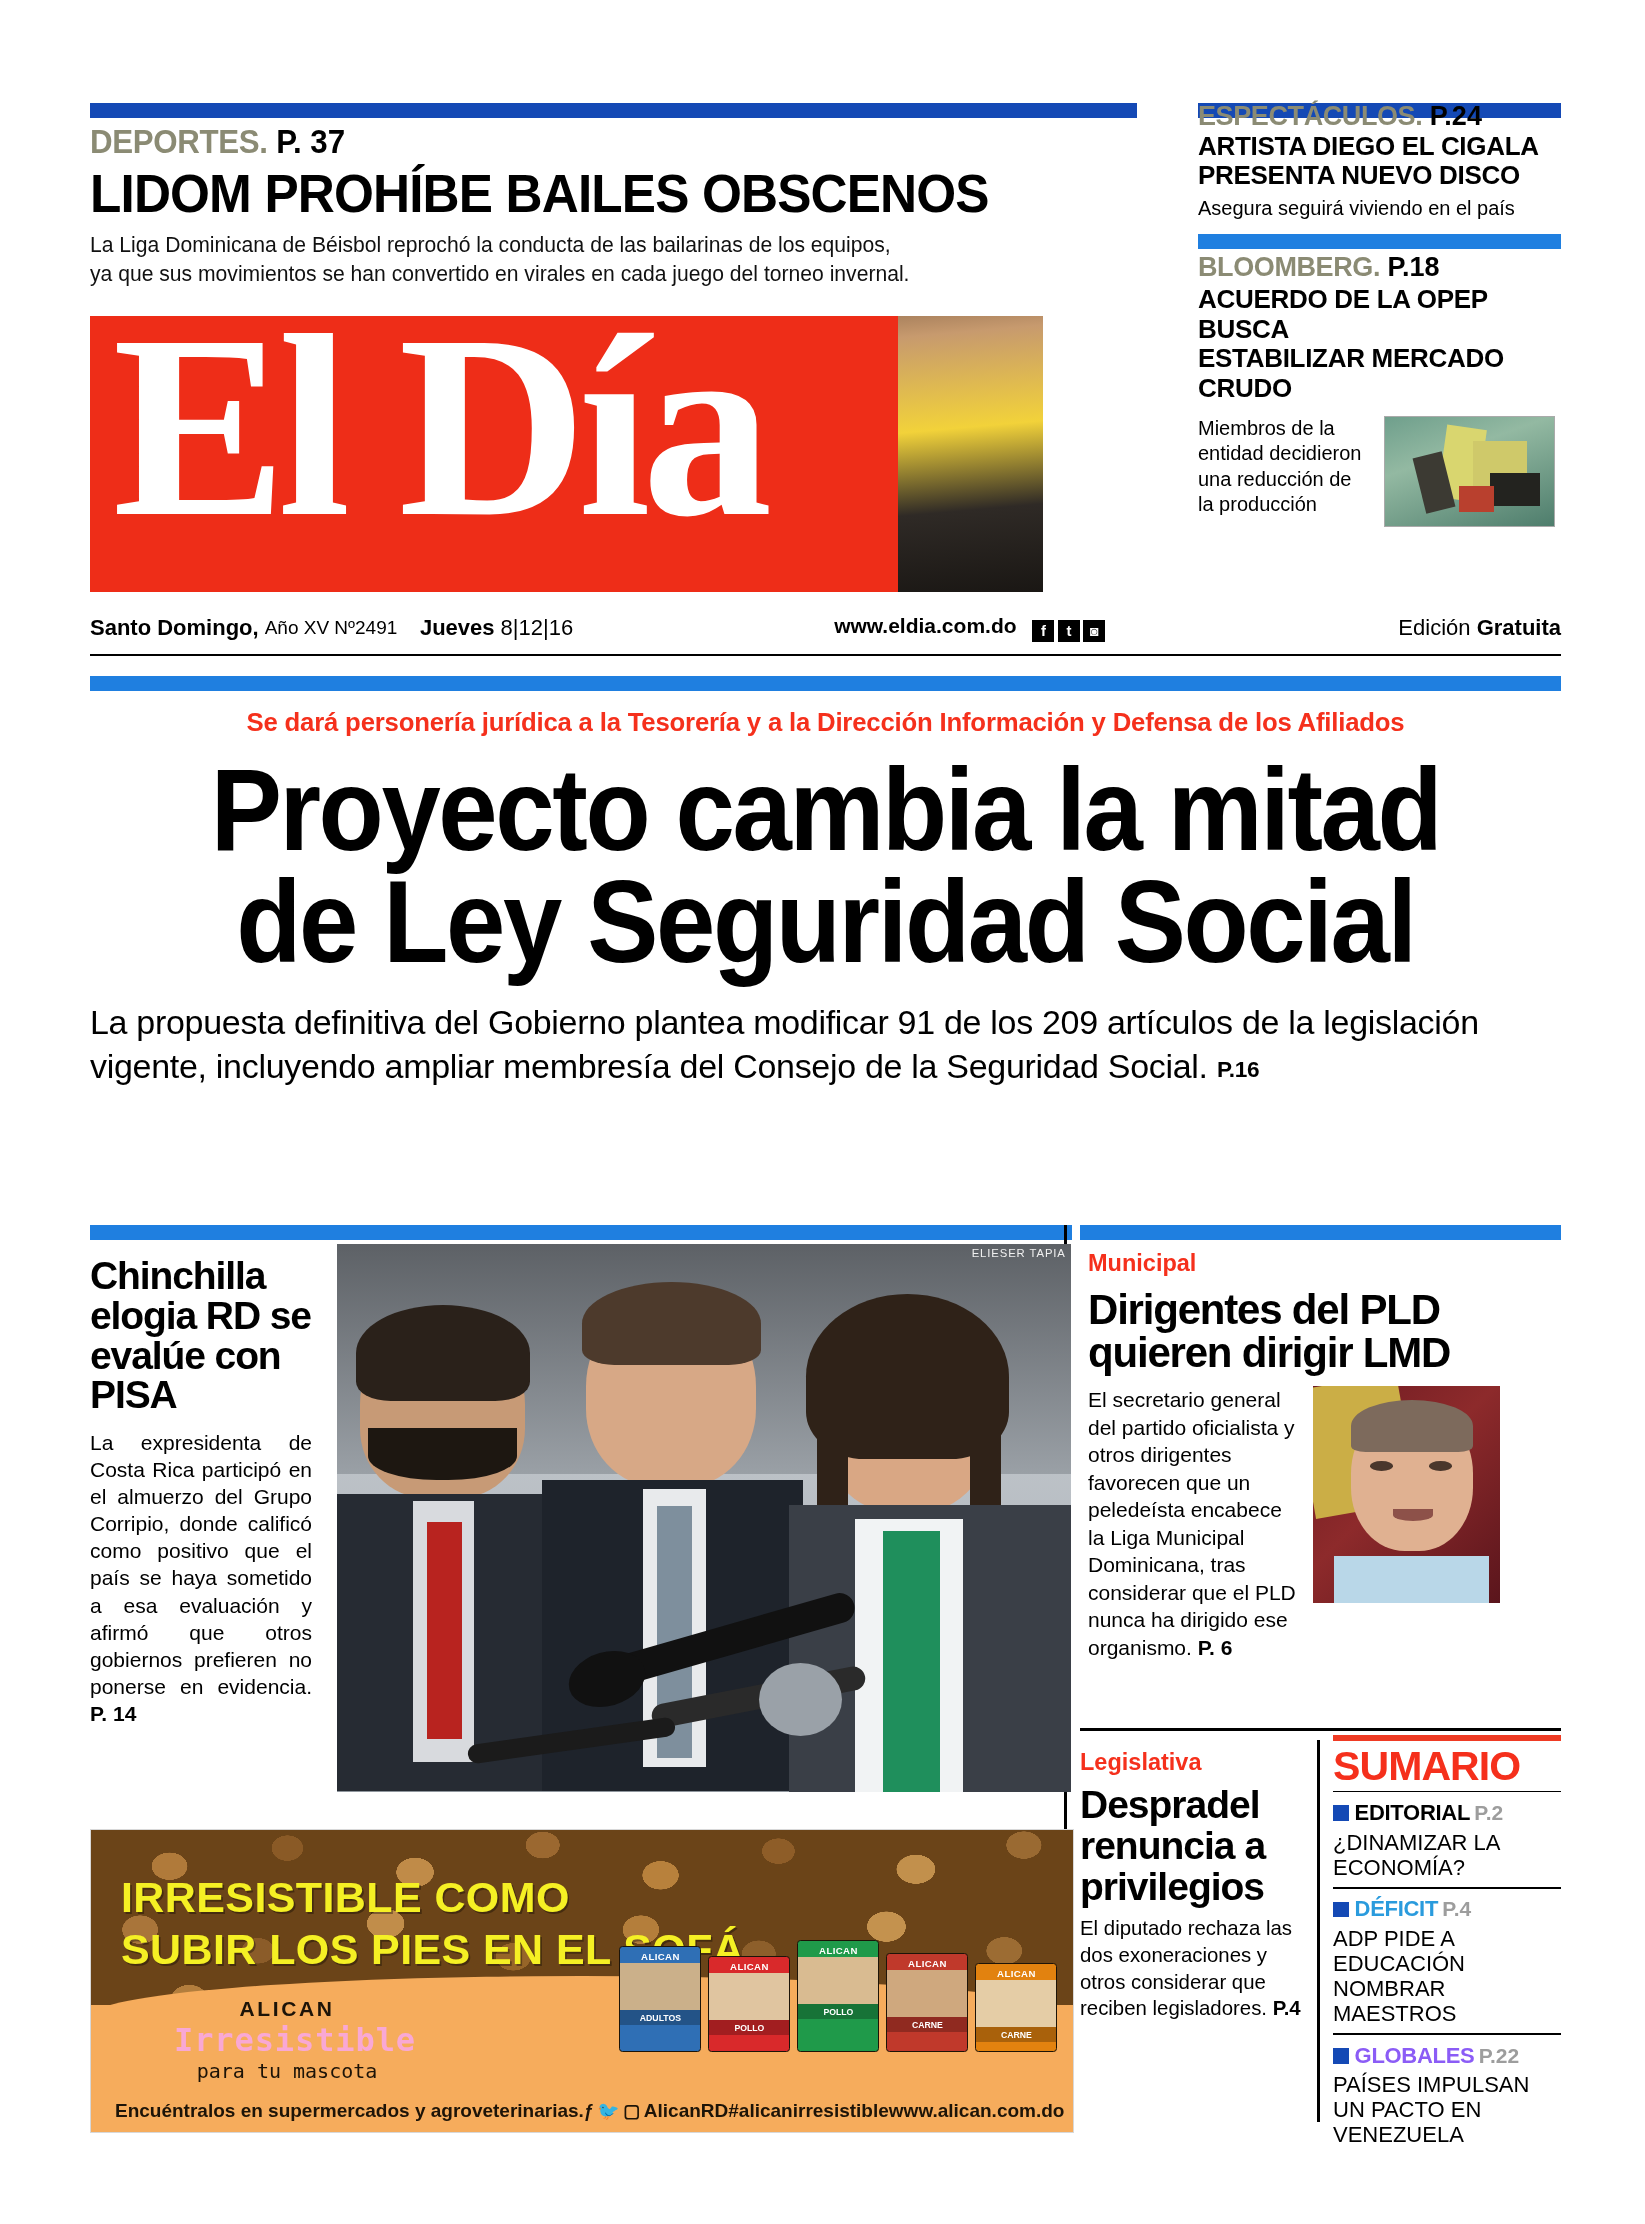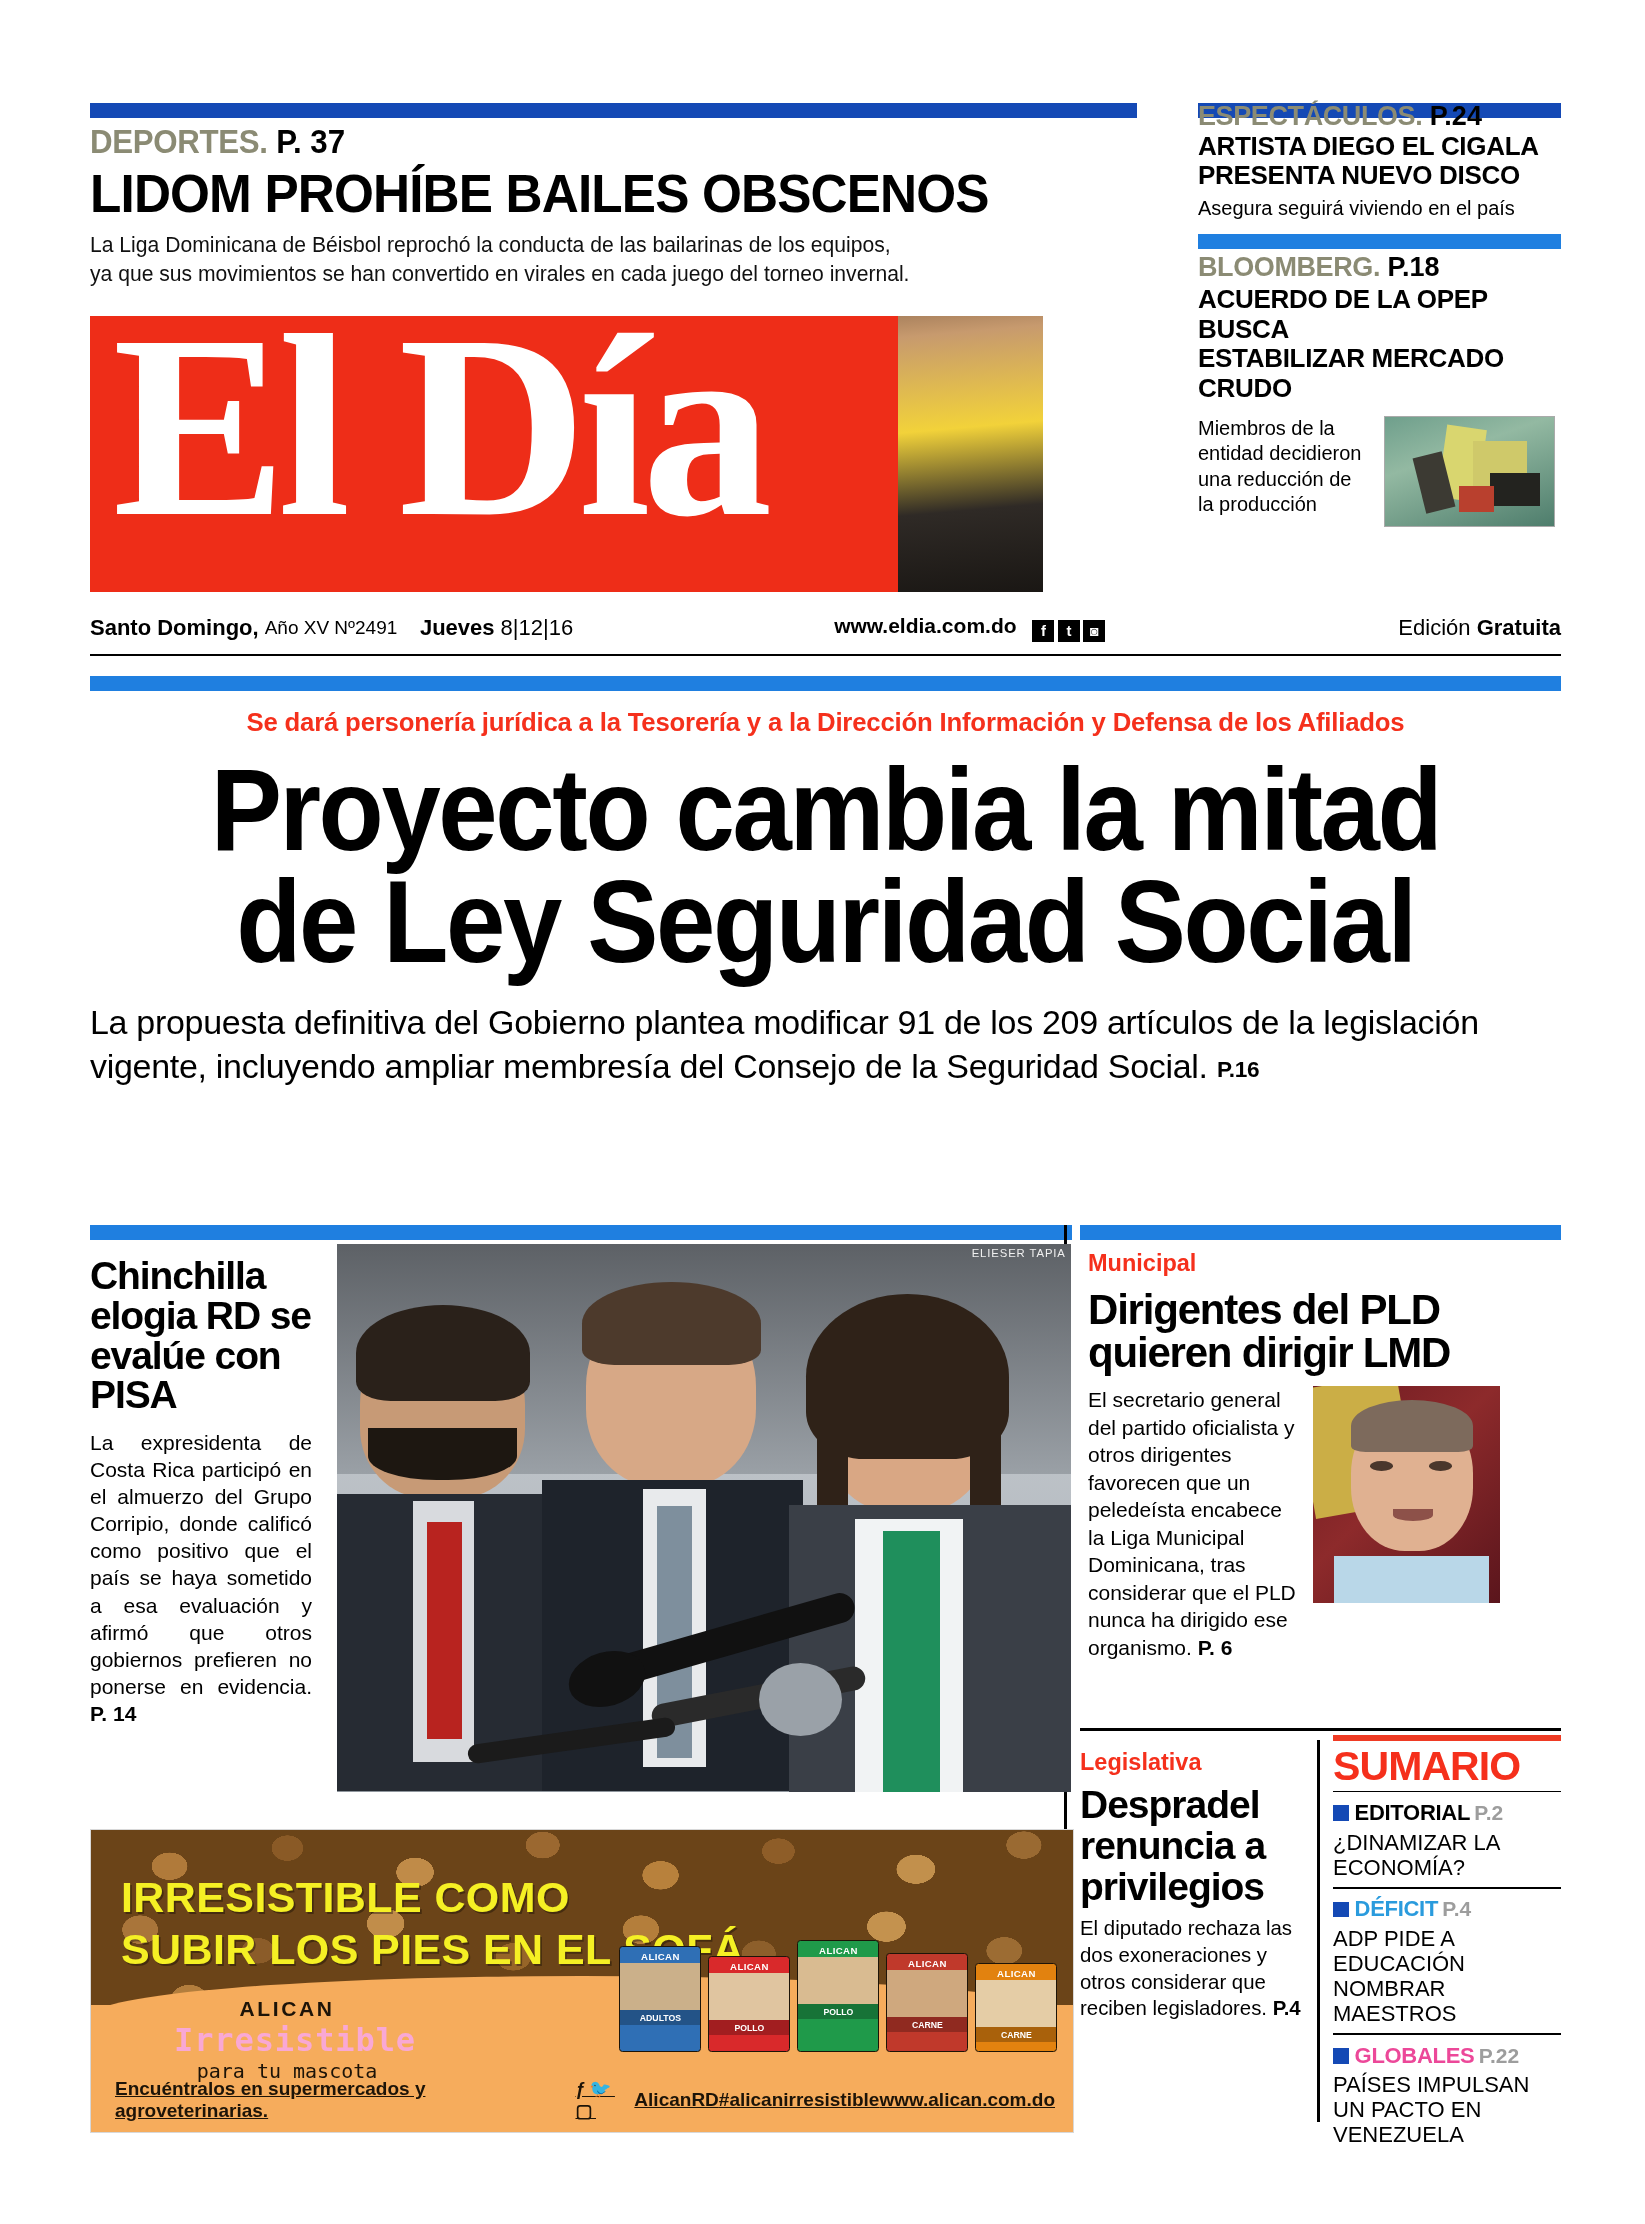--- a/index.html
+++ b/index.html
@@ -133,22 +133,22 @@
      text-shadow:1.7px 1.7px 0 rgba(0,0,0,.35);}
   .ad-band{position:absolute;left:0;bottom:0;width:100%;height:127px;background:#f6ac5c;
      border-top-left-radius:0;}
   .ad-band:before{content:"";position:absolute;left:0;top:-29.5px;width:100%;height:40px;
      background:#f6ac5c;border-radius:50% 50% 0 0/100% 100% 0 0;}
   .ad-logo{position:absolute;left:83px;bottom:49px;text-align:center;width:226px;z-index:3;}
   .ad-logo .al{font-size:21px;font-weight:800;letter-spacing:2.6px;color:#1d1408;}
   .ad-logo .irr{font-size:32px;font-weight:700;color:#f9a8d4;letter-spacing:0.9px;
      font-family:"DejaVu Sans Mono",monospace;}
   .ad-logo .para{font-size:20px;color:#1d1408;font-family:"DejaVu Sans Mono",monospace;}
-  .ad-foot{position:absolute;left:24px;bottom:10.4px;right:18px;z-index:3;
-     display:flex;align-items:center;font-size:19px;font-weight:700;color:#1d1408;text-decoration:underline;}
+  .ad-foot{position:absolute;left:24px;bottom:10.4px;right:7px;z-index:3;
+     display:flex;align-items:center;font-size:19px;font-weight:700;color:#1d1408;}
   .ad-foot .ic{font-size:18px;letter-spacing:3.5px;}
   .pkg-row{position:absolute;right:15.6px;bottom:80px;display:flex;gap:7px;align-items:flex-end;z-index:4;}
   .pkg{width:80px;border:1.7px solid #1d1408;border-radius:3.5px;overflow:hidden;
      font-size:7.8px;text-align:center;color:#fff;font-weight:700;}
   .pkg .top{padding:3.5px 0 1.7px;font-size:9.6px;letter-spacing:0.4px;}
   .pkg .pic{height:47px;background:#cbb08a;}
   .pkg .bot{padding:2.6px 0;font-size:8.7px;background:rgba(0,0,0,.25);}
 
   
   .ph{position:absolute;}
@@ -359,21 +359,21 @@
     <div class="sum-item">
       <div>
         <span class="sq"></span><span class="sum-sec cond" style="color:#2a9bdd">DÉFICIT</span><span class="sum-pg cond">P.4</span>
       </div>
       <div class="sum-txt cond">ADP PIDE A EDUCACIÓN NOMBRAR MAESTROS</div>
     </div>
     <div class="rule-thin"></div>
 
     <div class="sum-item">
       <div>
-        <span class="sq"></span><span class="sum-sec cond" style="color:#ec4899">GLOBALES</span><span class="sum-pg cond">P.22</span>
+        <span class="sq"></span><span class="sum-sec cond" style="color:#8b5cf6">GLOBALES</span><span class="sum-pg cond">P.22</span>
       </div>
       <div class="sum-txt cond">PAÍSES IMPULSAN UN PACTO EN VENEZUELA</div>
     </div>
   </div>
 
   <div class="ad">
     <div class="ad-kib"></div>
     <div class="ad-hl">
       <div>IRRESISTIBLE COMO</div>
       <div>SUBIR LOS PIES EN EL SOFÁ</div>

